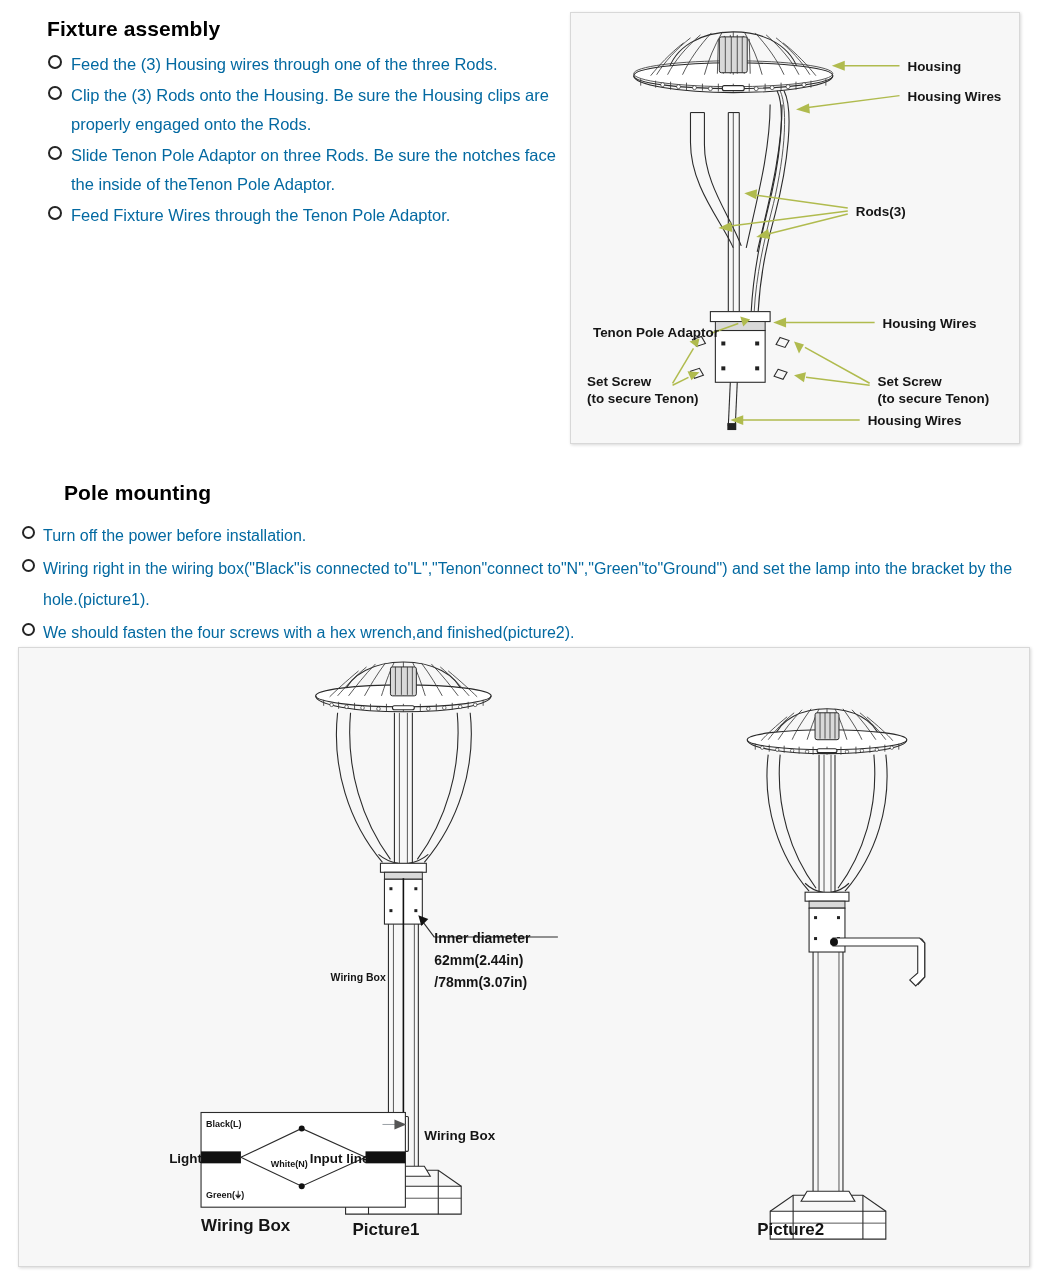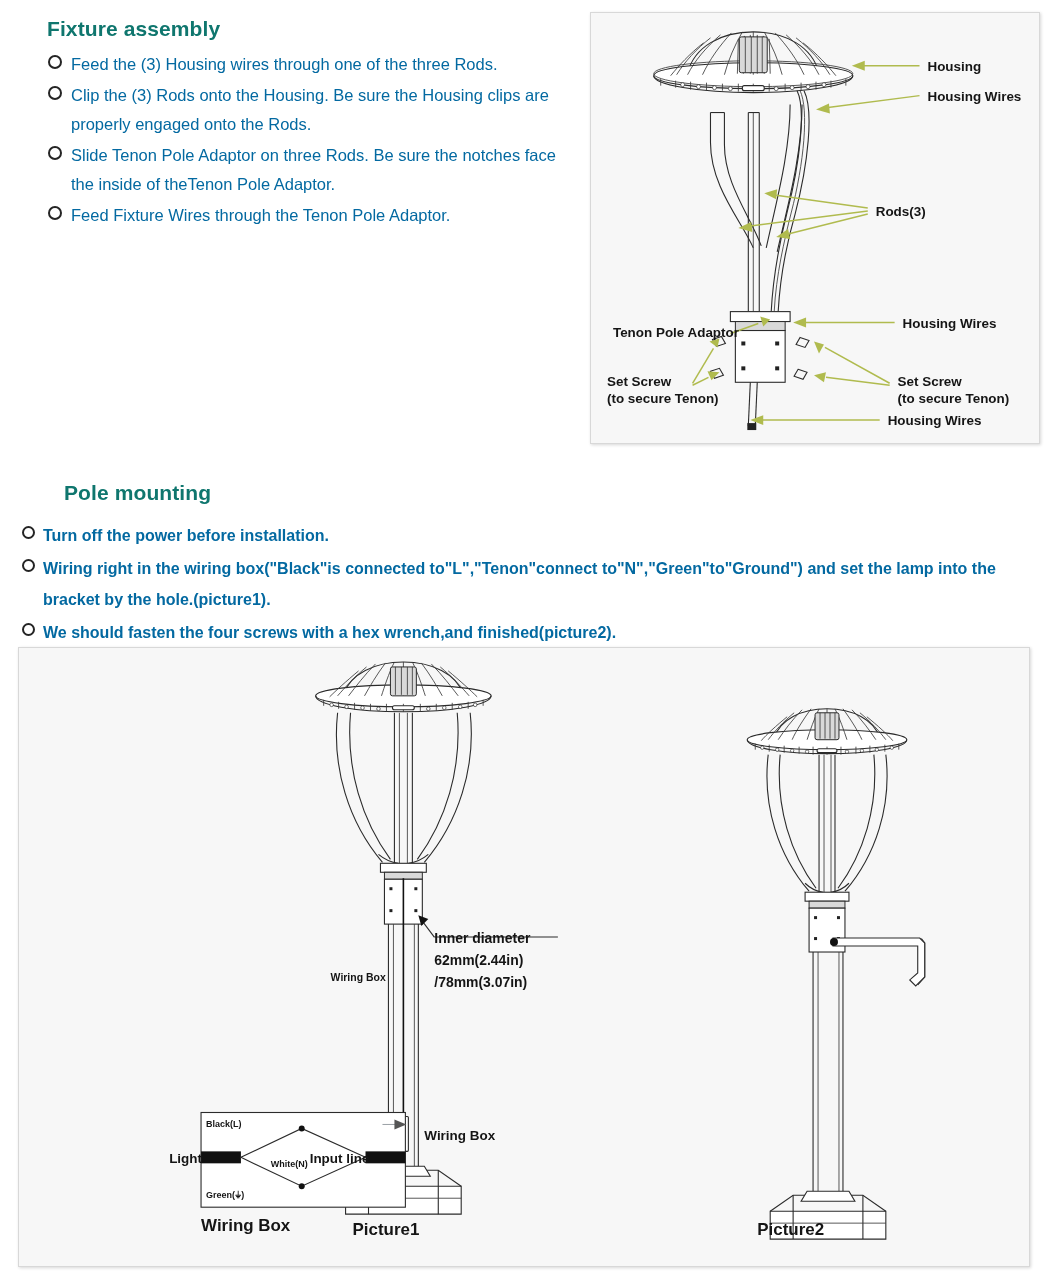--- a/index.html
+++ b/index.html
@@ -13,21 +13,21 @@
     position: relative;
     font-family: "Liberation Sans", sans-serif;
     color: #1a1a1a;
     overflow: hidden;
   }
 
   
   .section-title {
     position: absolute;
     font-weight: bold;
-    color: #0f766e;
+    color: #000000;
     letter-spacing: .1px;
   }
   #fixture-title { left: 47px; top: 17px; font-size: 21px; }
   #pole-title    { left: 19px; top: 481px; font-size: 21px; margin-left: 45px; }
 
   
   .bullet-list { position: absolute; }
   .bullet-item {
     position: relative;
     display: block;
@@ -49,39 +49,39 @@
   #fixture-list { left: 48px; top: 50px; width: 510px; }
   #fixture-list .bullet-item { margin-bottom: 2px; }
   #fixture-list .ring { width: 14px; height: 14px; top: 5px; }
   #fixture-list .btext {
     padding-left: 23px;
     font-size: 16.5px;
     line-height: 29px;
   }
 
   
-  #pole-list { left: 22px; top: 520px; width: 1015px; font-weight: bold; }
+  #pole-list { left: 22px; top: 520px; width: 1015px; }
   #pole-list .bullet-item { margin-bottom: 2px; }
   #pole-list .ring { width: 13px; height: 13px; top: 6px; }
   #pole-list .btext {
     padding-left: 21px;
     font-size: 16px;
     line-height: 31px;
   }
 
   
   .panel {
     position: absolute;
     background: #f7f7f7;
     border: 1px solid #d8d8d8;
     box-shadow: 1px 1px 3px rgba(0,0,0,.16);
     box-sizing: border-box;
     overflow: hidden;
   }
-  #fig-fixture { left: 570px; top: 12px; width: 450px; height: 432px; margin-left: 20px; }
+  #fig-fixture { left: 570px; top: 12px; width: 450px; height: 432px; }
   #fig-pole    { left: 18px;  top: 647px; width: 1012px; height: 620px; }
 
   .panel svg { display: block; width: 100%; height: 100%; }
 
   
   text { font-family: "Liberation Sans", sans-serif; fill: #151515; }
   .lbl      { font-size: 13.5px; font-weight: bold; }
   .cap      { font-size: 17px; font-weight: bold; }
   .tiny     { font-size: 9px; font-weight: bold; }
   .tiny2    { font-size: 10.5px; font-weight: bold; }

